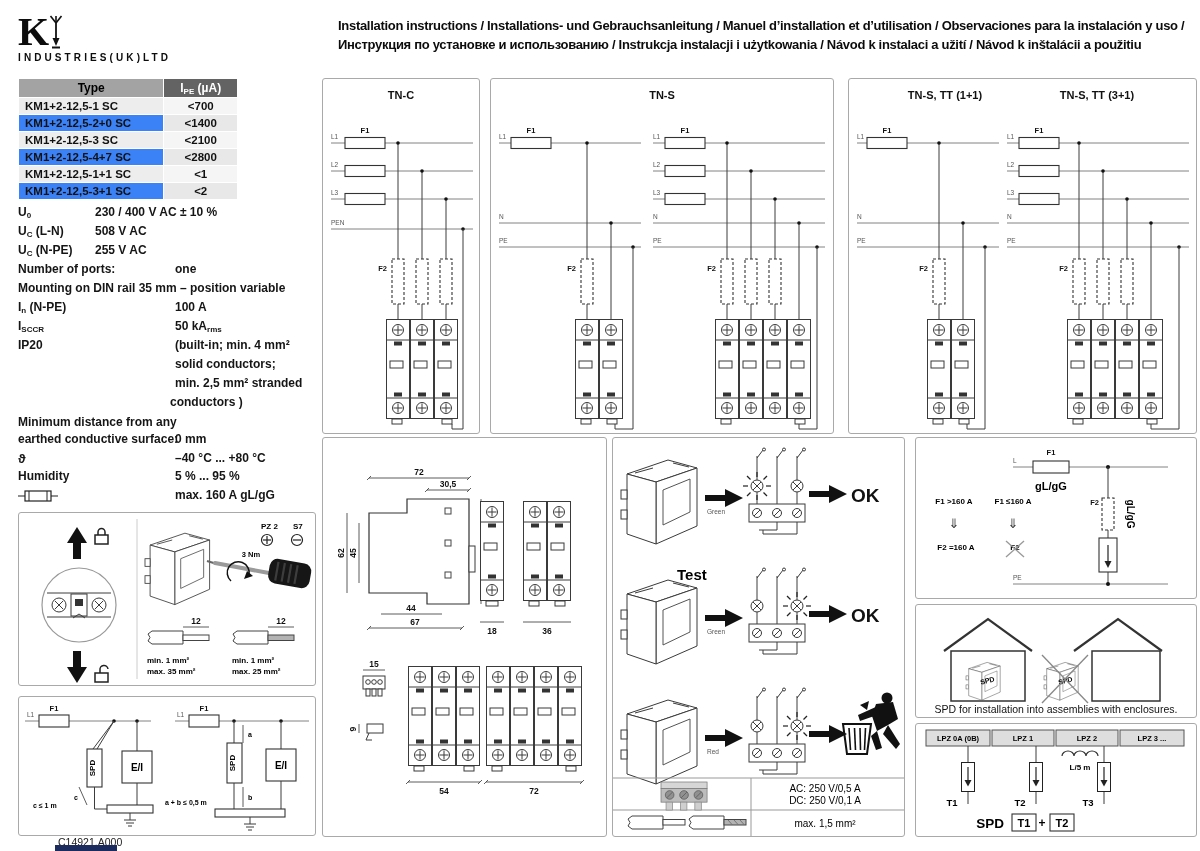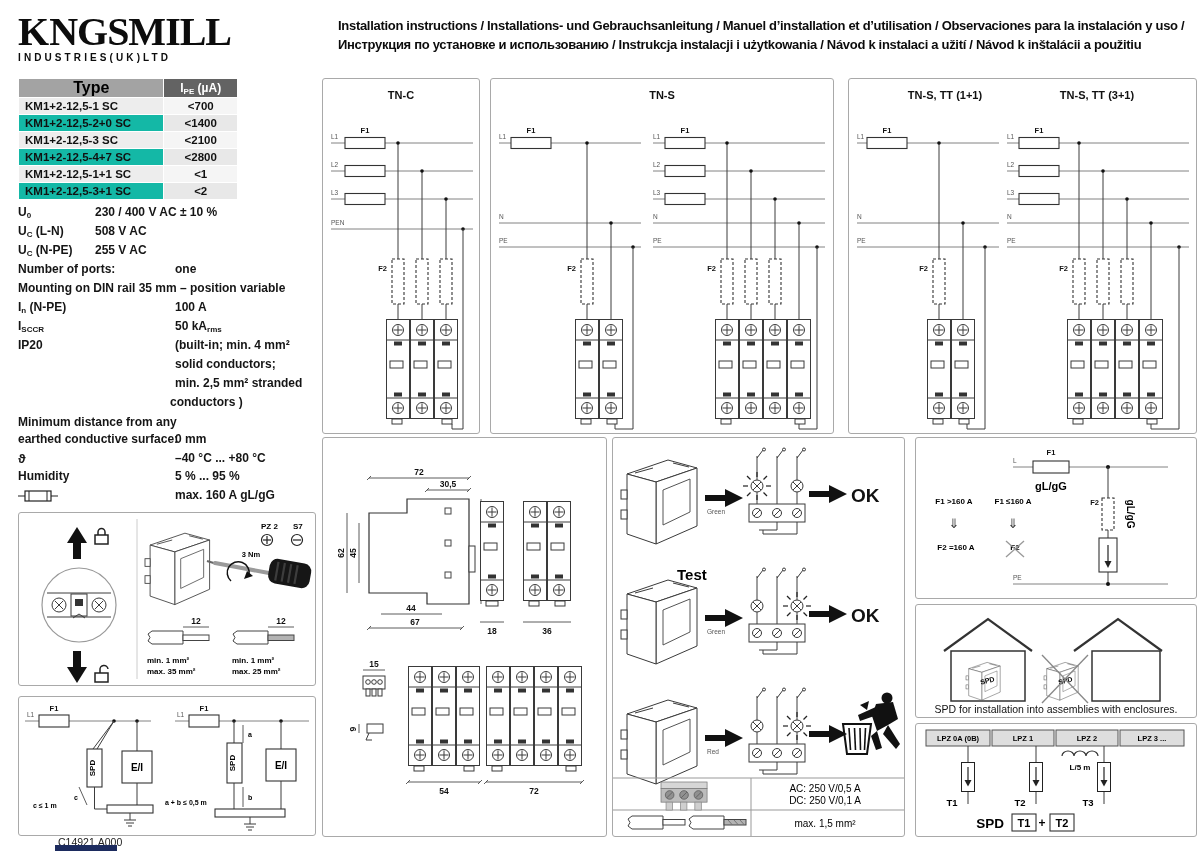--- a/index.html
+++ b/index.html
@@ -13,25 +13,25 @@
   .logo-row{display:flex;align-items:flex-start;font-family:"Liberation Serif",serif;
             font-weight:700;font-size:40px;line-height:40px;letter-spacing:-1px;color:#0c0c0c;}
   .logo-sub{font-size:10px;font-weight:700;letter-spacing:3.1px;color:#0c0c0c;margin-top:0px;}
   
   .doc-title{position:absolute;left:338px;top:16px;width:858px;font-weight:700;
              font-size:13px;letter-spacing:-0.3px;line-height:19px;color:#0c0c0c;white-space:nowrap;}
   
   .ttable{position:absolute;left:18px;top:78px;width:220px;border-collapse:collapse;
           font-size:11.5px;font-weight:700;}
   .ttable td{border:1px solid #fff;padding:0 6px;height:16px;}
-  .ttable .h-type{background:#a3a3a3;color:#000;text-align:center;height:18px;font-size:16px;margin-top:33px;}
+  .ttable .h-type{background:#a3a3a3;color:#000;text-align:center;height:18px;font-size:12px;margin-top:33px;}
   .ttable .h-ipe{background:#636363;color:#fff;text-align:center;height:18px;font-size:12px;}
   .ttable .c-type{width:150px;background:#ededed;}
   .ttable .c-ipe{width:66px;background:#f5f5f5;text-align:center;margin-top:8px;}
-  .ttable tr.alt .c-type{background:#14b8a6;}
+  .ttable tr.alt .c-type{background:#3b82f6;}
   .ttable tr.alt .c-ipe{background:#e8e8e8;}
   sub.sb{font-size:8px;vertical-align:-2px;font-weight:700;}
   
   .specs{position:absolute;left:18px;top:205px;width:302px;height:295px;font-size:12px;font-weight:700;color:#151515;}
   .specs .row{position:absolute;white-space:nowrap;}
   .specs .val{position:absolute;left:77px;top:0;font-weight:700;}
   .specs .val2{position:absolute;left:157px;top:0;font-weight:700;}
   .docnum{position:absolute;left:58px;top:836px;font-size:10.5px;color:#222;}
   .sliver{position:absolute;left:55px;top:845px;width:62px;height:6px;background:#1c2b5e;}
   
@@ -189,21 +189,20 @@
   <div class="logo-row">
     <span>K</span>
     <svg width="14" height="36" viewBox="0 0 14 36" style="margin:3px 0 0 1px">
       <line x1="7" y1="8" x2="7" y2="24" stroke="#111" stroke-width="1.8"></line>
       <line x1="7" y1="8" x2="1.5" y2="1" stroke="#111" stroke-width="1.6"></line>
       <line x1="7" y1="8" x2="12.5" y2="1" stroke="#111" stroke-width="1.6"></line>
       <line x1="7" y1="8" x2="7" y2="1" stroke="#111" stroke-width="1.6"></line>
       <polygon points="3.5,23 10.5,23 7,31" fill="#111"></polygon>
       <rect x="3" y="31.5" width="8" height="2" fill="#111"></rect>
     </svg>
-    <span>NGSMILL</span>
   </div>
   <div class="logo-sub">INDUSTRIES(UK)LTD</div>
 </div>
 
 <div class="doc-title">
   <div>Installation instructions / Installations- und Gebrauchsanleitung / Manuel d’installation et d’utilisation / Observaciones para la instalación y uso /</div>
   <div>Инструкция по установке и использованию / Instrukcja instalacji i użytkowania / Návod k instalaci a užití / Návod k inštalácii a použitiu</div>
 </div>
 
 <table class="ttable">

